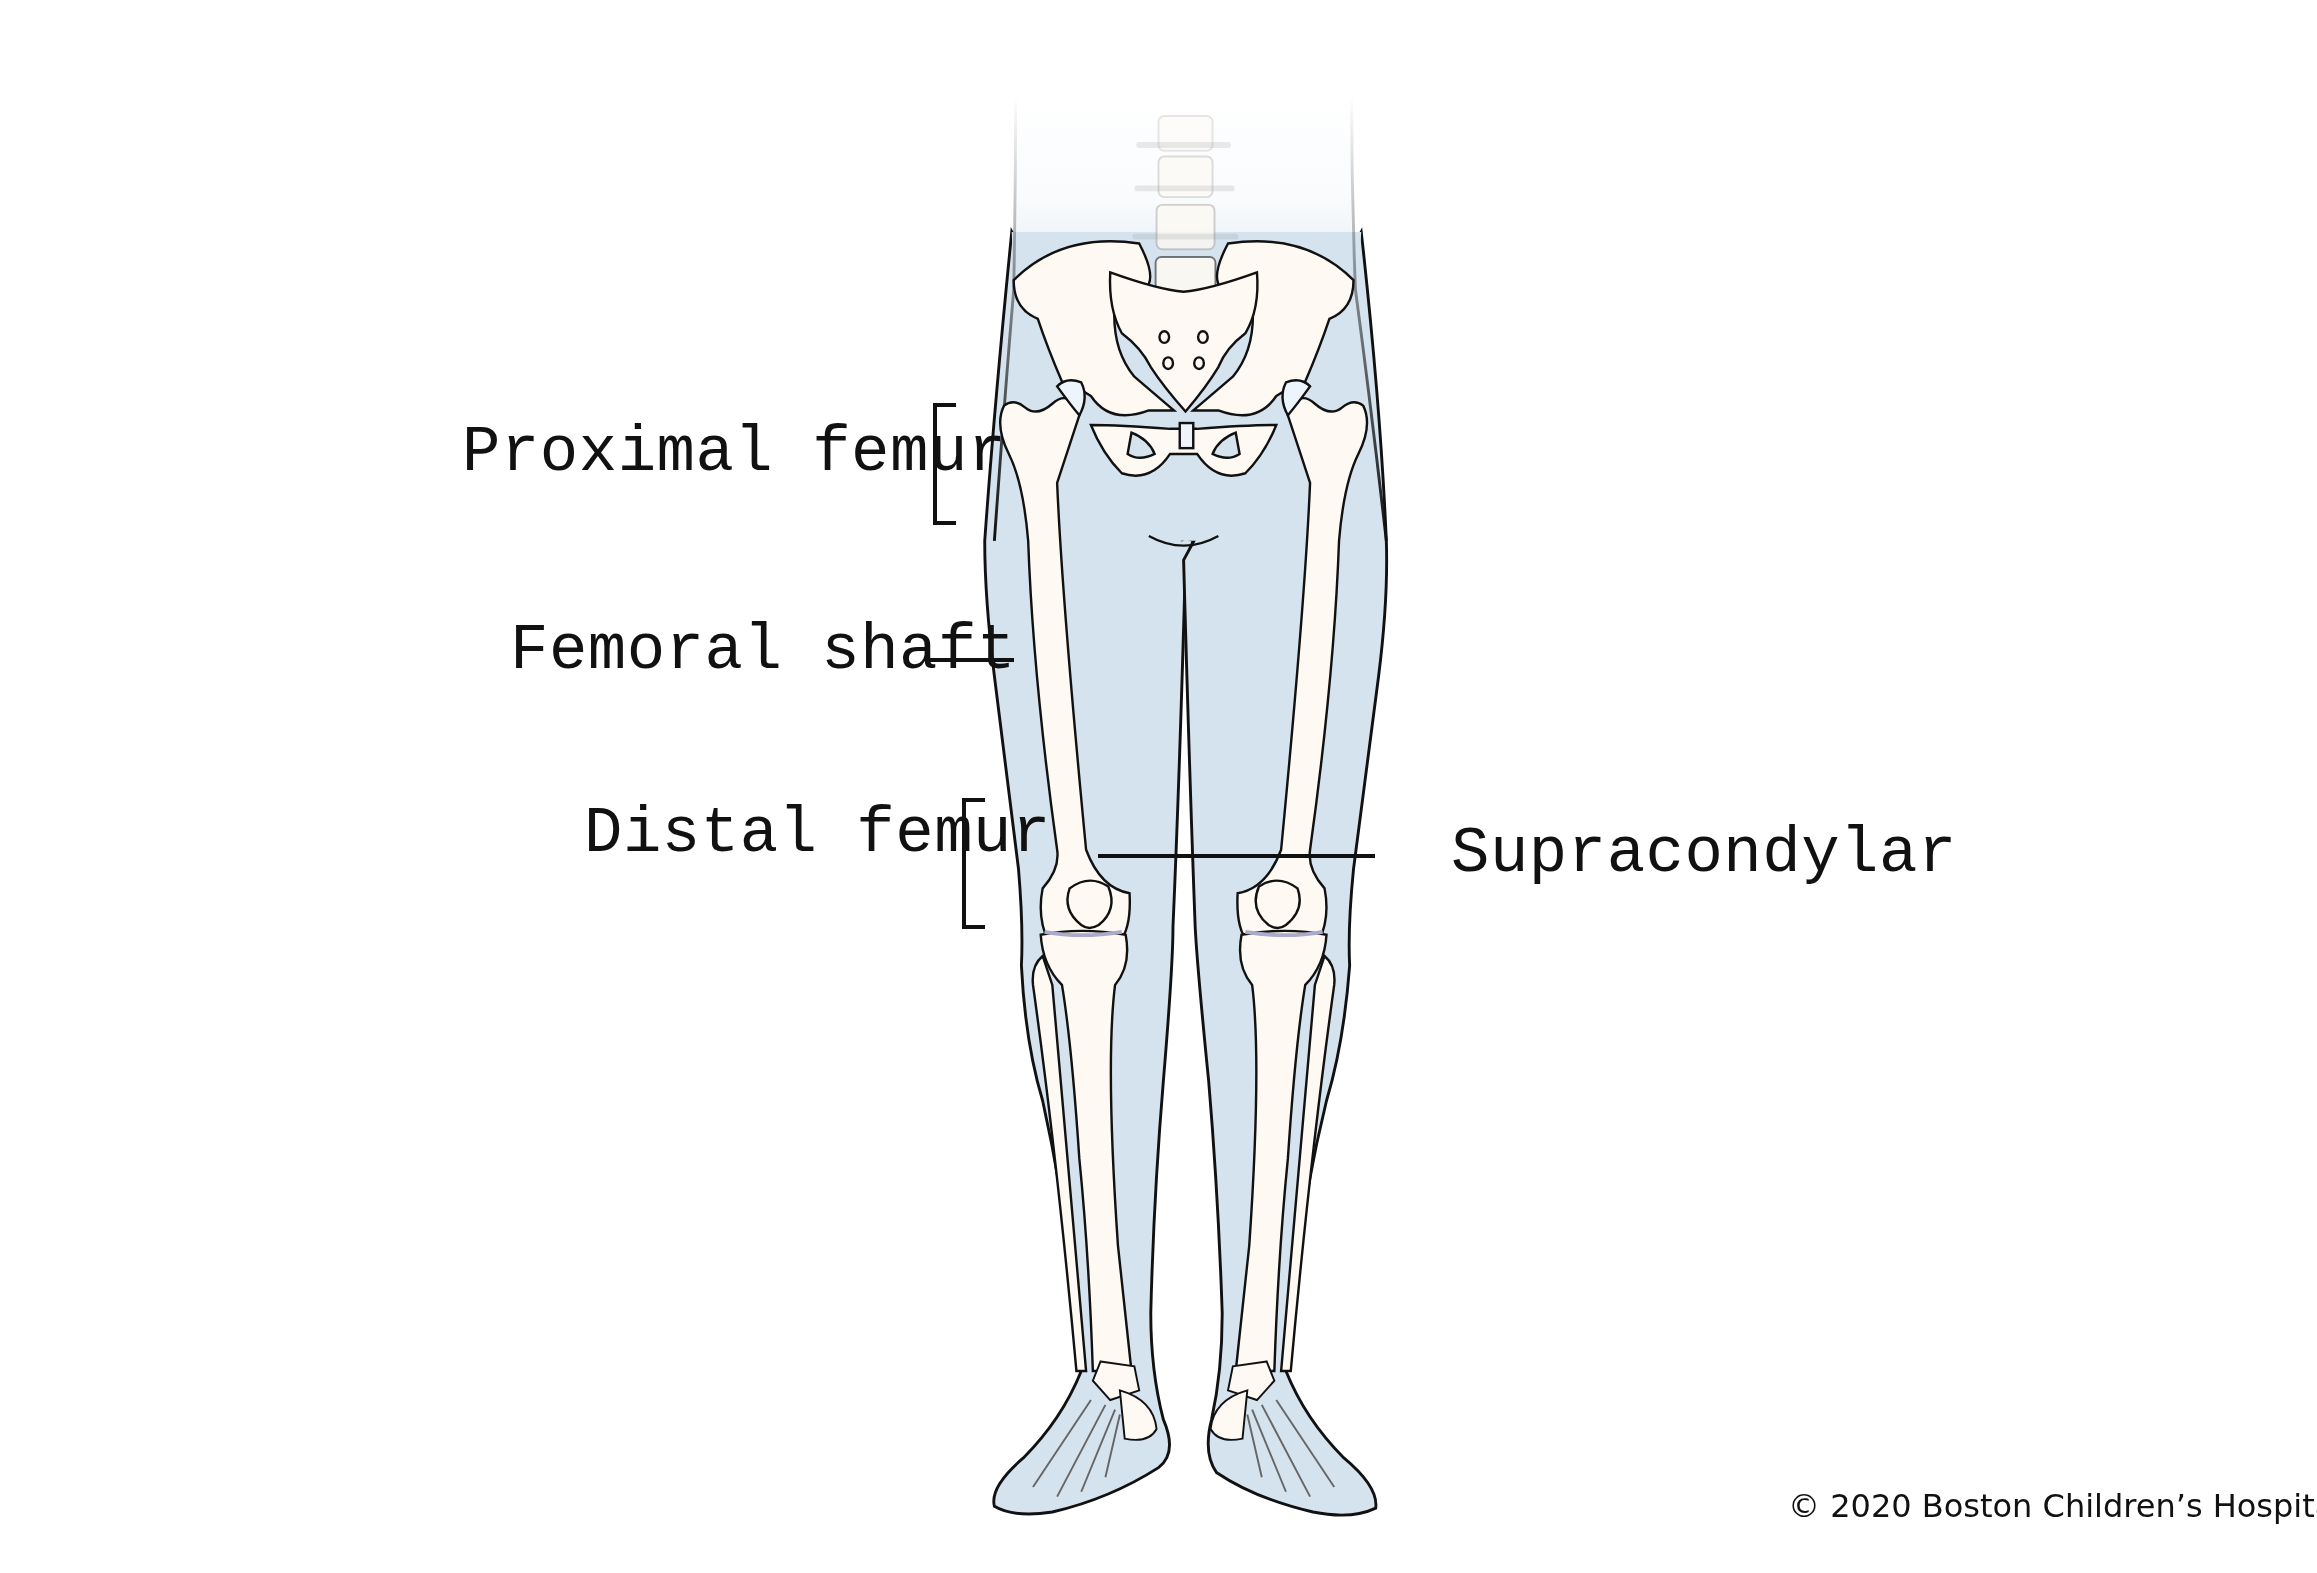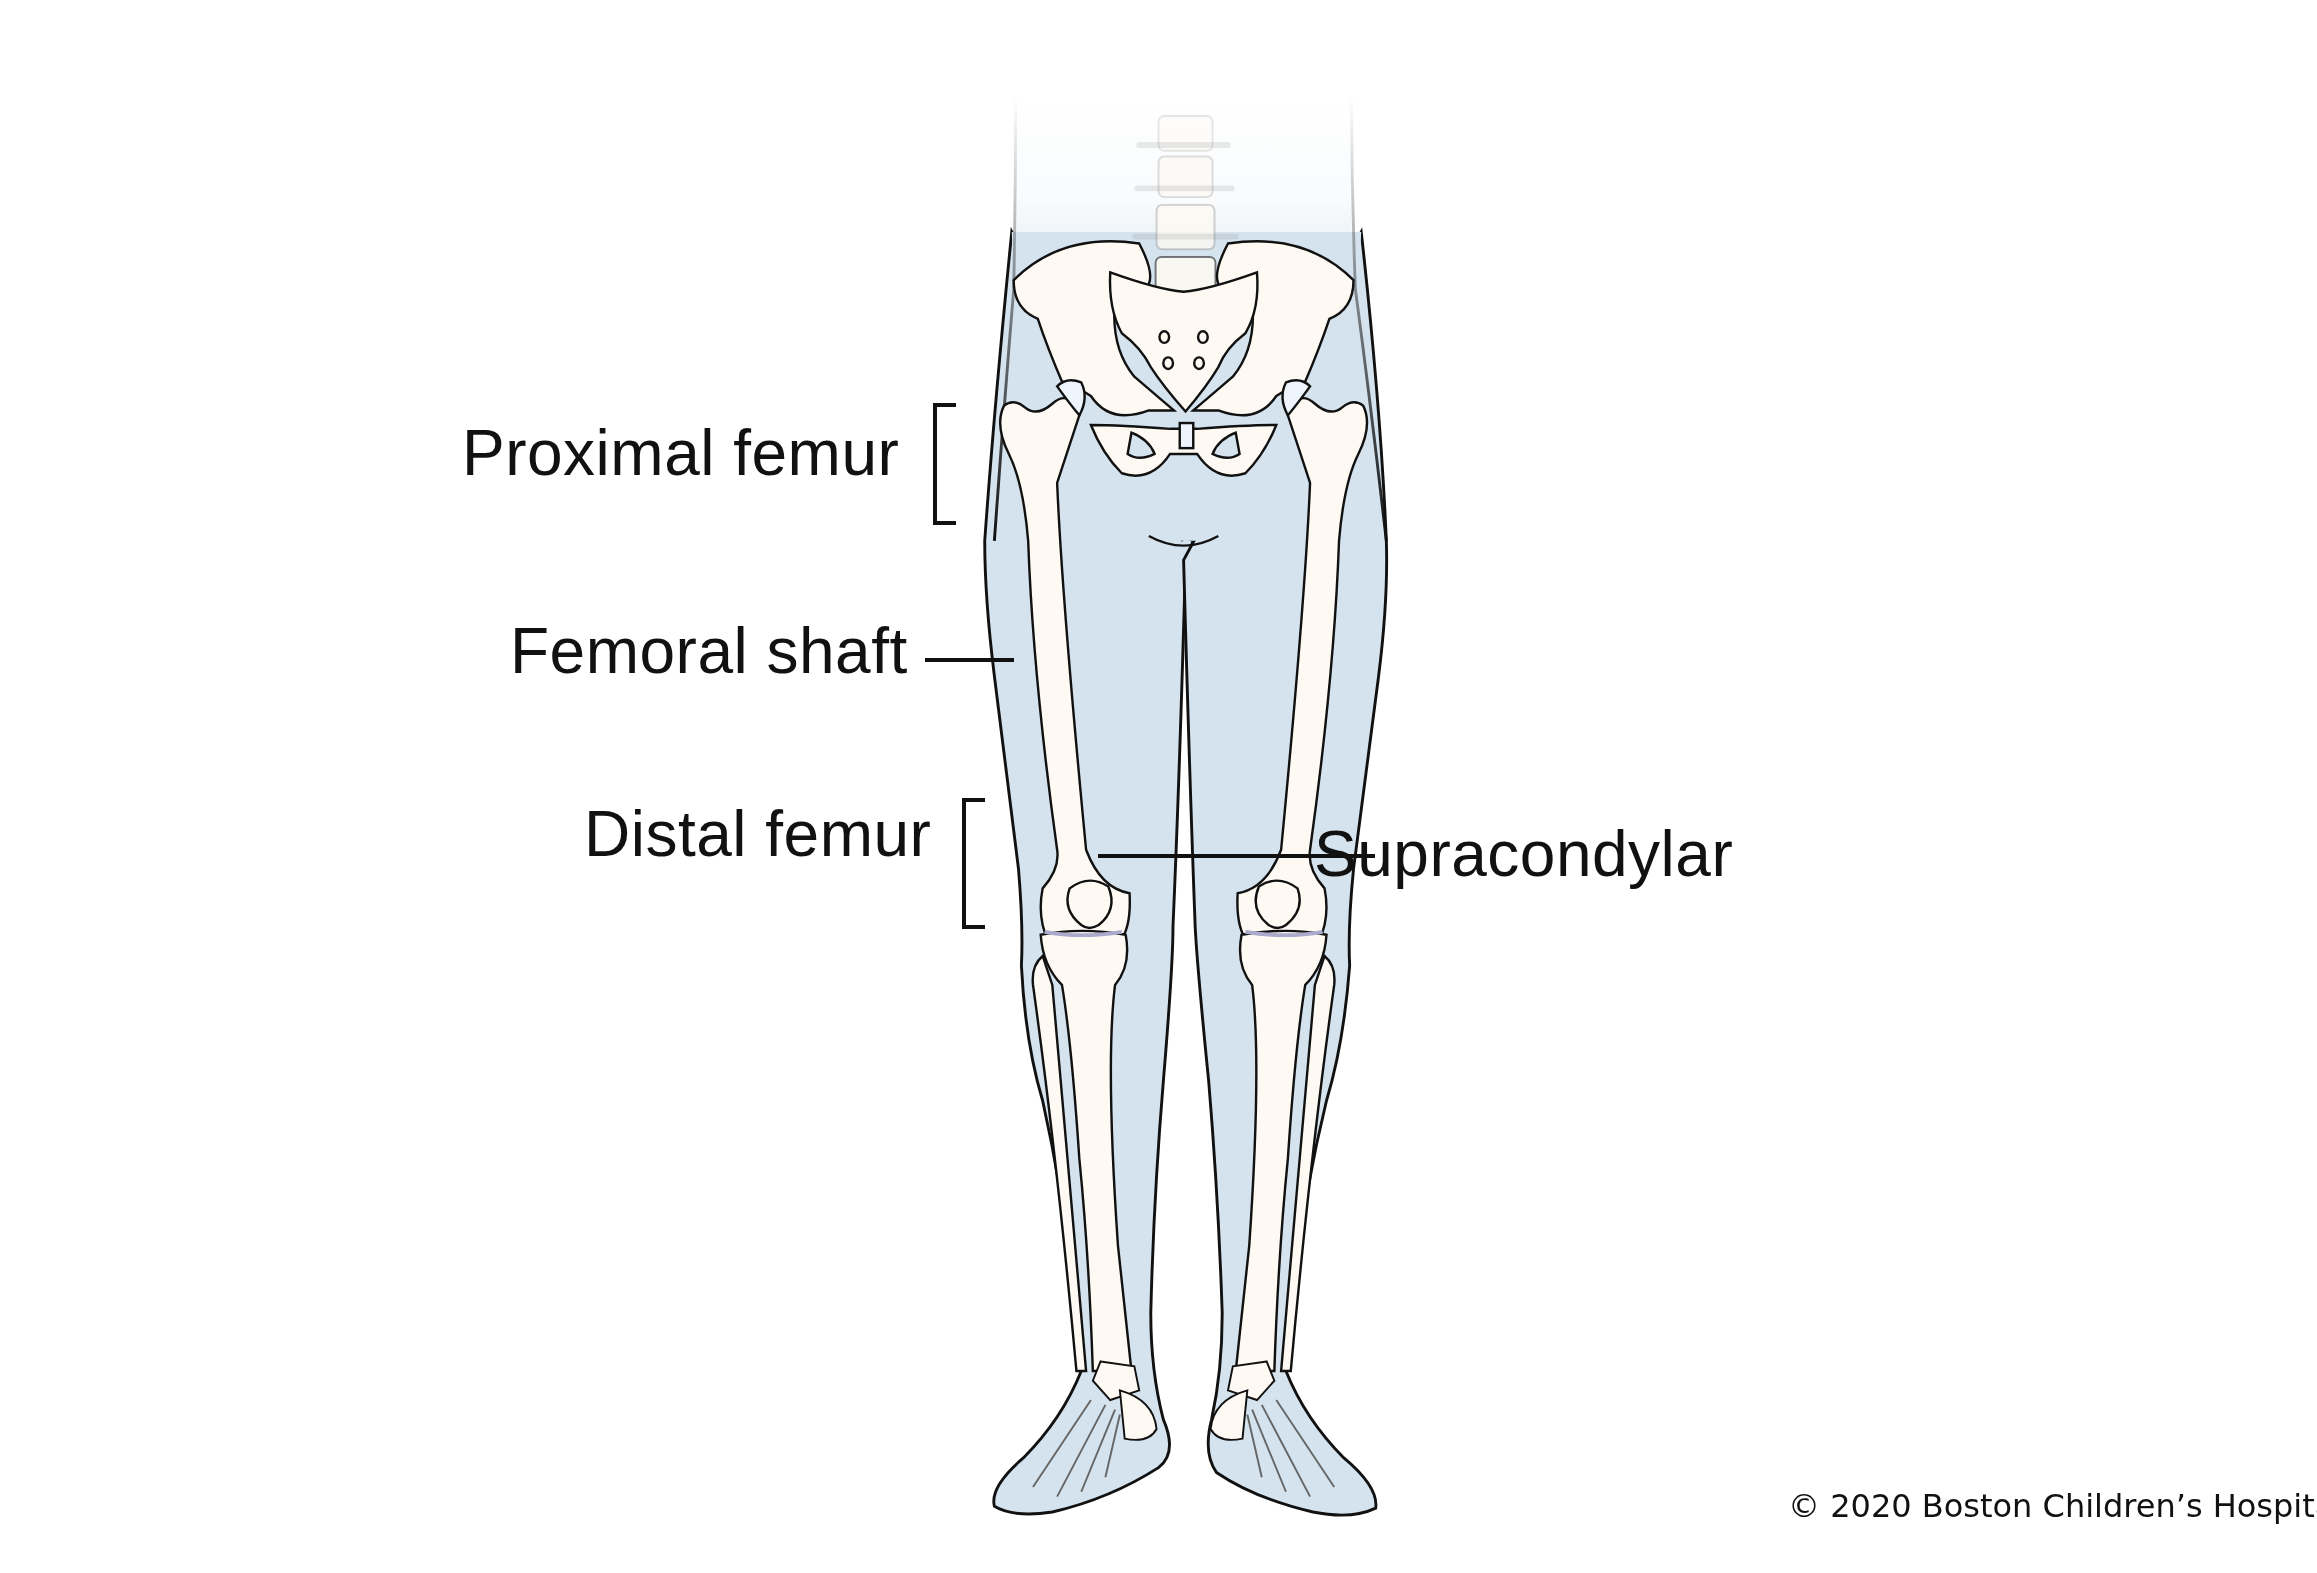--- a/index.html
+++ b/index.html
@@ -1,21 +1,21 @@
 <!DOCTYPE html>
 <html><head>
 <meta charset="utf-8">
 <style>
   html, body { margin:0; padding:0; background:#ffffff; }
   body { width:2317px; height:1574px; position:relative; overflow:hidden;
          font-family:"DejaVu Sans", "Liberation Sans", sans-serif; color:#111; }
   #figure { position:absolute; left:0; top:0; width:2317px; height:1574px; }
   .label { position:absolute; font-size:64px; font-weight:300; letter-spacing:0.5px;
            white-space:nowrap; line-height:1; color:#111;
-           font-family:Liberation Sans, sans-serif; }
+           font-family:Liberation Mono, monospace; }
   .bracket { position:absolute; border:4.8px solid #111; border-right:none; width:19.3px; }
   .leader { position:absolute; height:3.9px; background:#111; }
   .copyright { position:absolute; font-size:32px; color:#111; white-space:nowrap;
                font-family:"DejaVu Sans", sans-serif; }
 </style>
 </head>
 <body>
 
 <svg id="figure" viewBox="0 0 2400 1630" xmlns="http://www.w3.org/2000/svg">
   <defs>
@@ -128,16 +128,16 @@
 <div class="bracket" style="left:933px; top:403px; height:114px;"></div>
 
 <div class="label" style="left:510px; top:619px;">Femoral shaft</div>
 <div class="leader" style="left:925px; top:658px; width:89px;"></div>
 
 <div class="label" style="left:584px; top:802px;">Distal femur</div>
 <div class="bracket" style="left:962px; top:798px; height:123px;"></div>
 
 <div class="leader" style="left:1098px; top:854px; width:169px;"></div>
 <div class="leader" style="left:1267px; top:854px; width:108px;"></div>
-<div class="label" style="left:1314px; top:822px;">Supracondylar</div>
+<div class="label" style="left:1451px; top:822px;">Supracondylar</div>
 
 <div class="copyright" style="left:1788px; top:1487px;">© 2020 Boston Children’s Hospital</div>
 
 
 </body></html>

